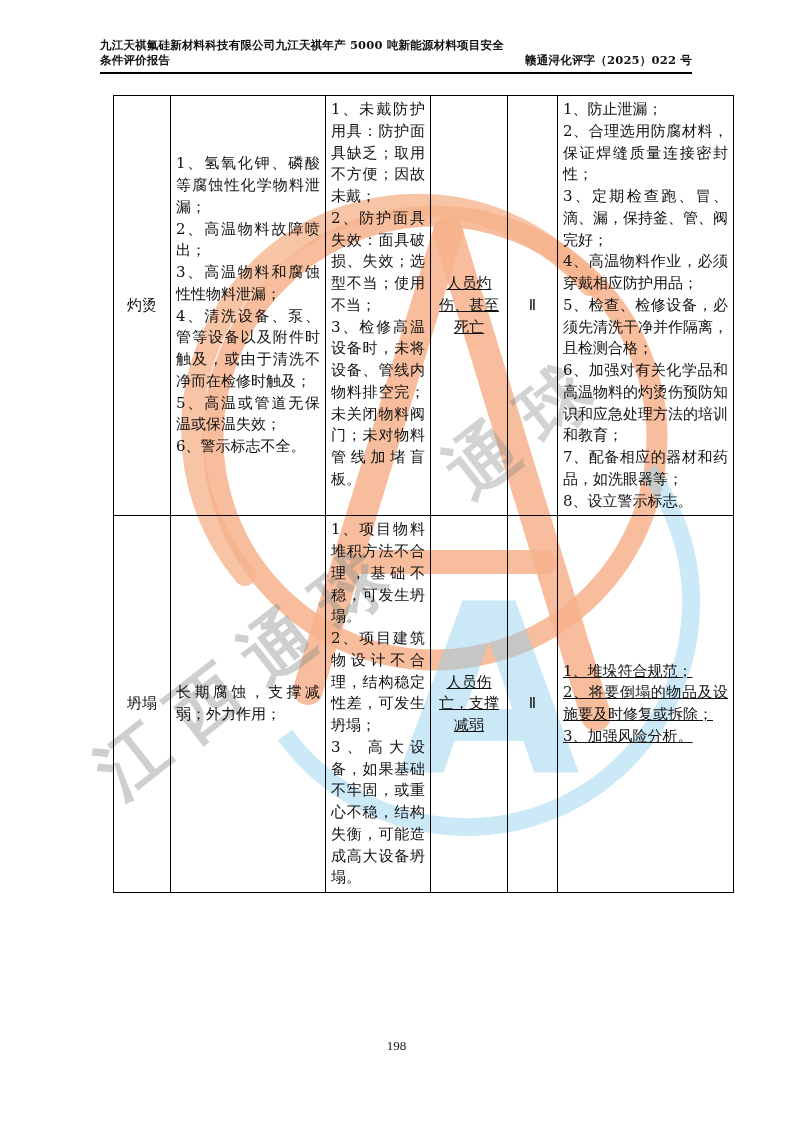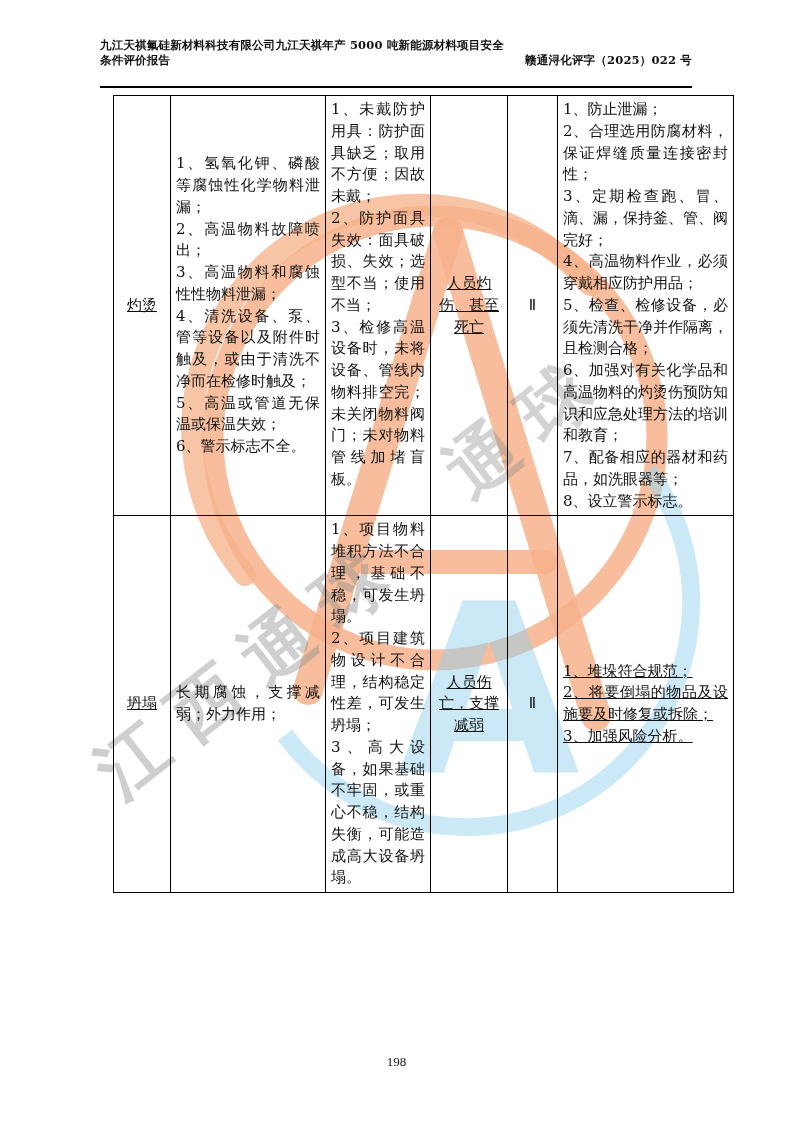--- a/index.html
+++ b/index.html
@@ -16,58 +16,57 @@
     position:absolute;left:0;top:0;width:793px;height:1122px;
     z-index:0;pointer-events:none;
   }
   
   .header{
     position:absolute;left:100px;top:48px;width:592px;height:20px;
     z-index:2;
     display:flex;justify-content:space-between;align-items:flex-end;
     border-bottom:2px solid #000;
     font-size:11.5px;font-weight:bold;letter-spacing:0.2px;
-    padding-bottom:18px;
+    padding-bottom:4px;
   }
   .header .doc-no{white-space:nowrap;padding-left:18px;}
   
   table.risk{
     position:absolute;left:113px;top:95px;z-index:2;
     border-collapse:collapse;table-layout:fixed;width:620px;
     background:transparent;
   }
   table.risk td{
     border:1px solid #000;
     font-size:15px;line-height:1.45;
     padding:3px 5px;
     overflow:hidden;
   }
   .multiline{white-space:pre-line;}
-  .c-hazard{text-align:center;vertical-align:middle;text-decoration:underline;}
+  .c-hazard{text-align:center;vertical-align:middle;}
   .c-causes{vertical-align:middle;text-align:justify;}
   .c-cond{vertical-align:top;text-align:justify;}
   .c-conseq{text-align:center;vertical-align:middle;text-decoration:underline;}
   .c-level{text-align:center;vertical-align:middle;font-family:"Liberation Serif",serif;}
   .c-meas-top{vertical-align:top;text-align:justify;}
   .c-meas-mid{vertical-align:middle;text-align:justify;text-decoration:underline;}
   tr.r1{height:383px;}
   tr.r2{height:297px;}
   
   .bodytext{
     position:absolute;left:100px;top:786px;width:593px;z-index:2;
     font-size:20px;line-height:34px;
     text-align:justify;text-indent:2em;
     letter-spacing:0.3px;
   }
   
   .pagenum{
     position:absolute;left:0;top:1038px;width:793px;z-index:2;
     text-align:center;font-size:13px;
     font-family:"Liberation Serif",serif;
-    margin-top:16px;
   }
 </style>
 </head>
 <body>
 
 <div class="page">
 
   <svg class="watermark" viewBox="0 0 793 1122" xmlns="http://www.w3.org/2000/svg">
 
     <circle cx="435" cy="438" r="222" fill="none" stroke="rgba(246,178,139,0.85)" stroke-width="21"></circle>

